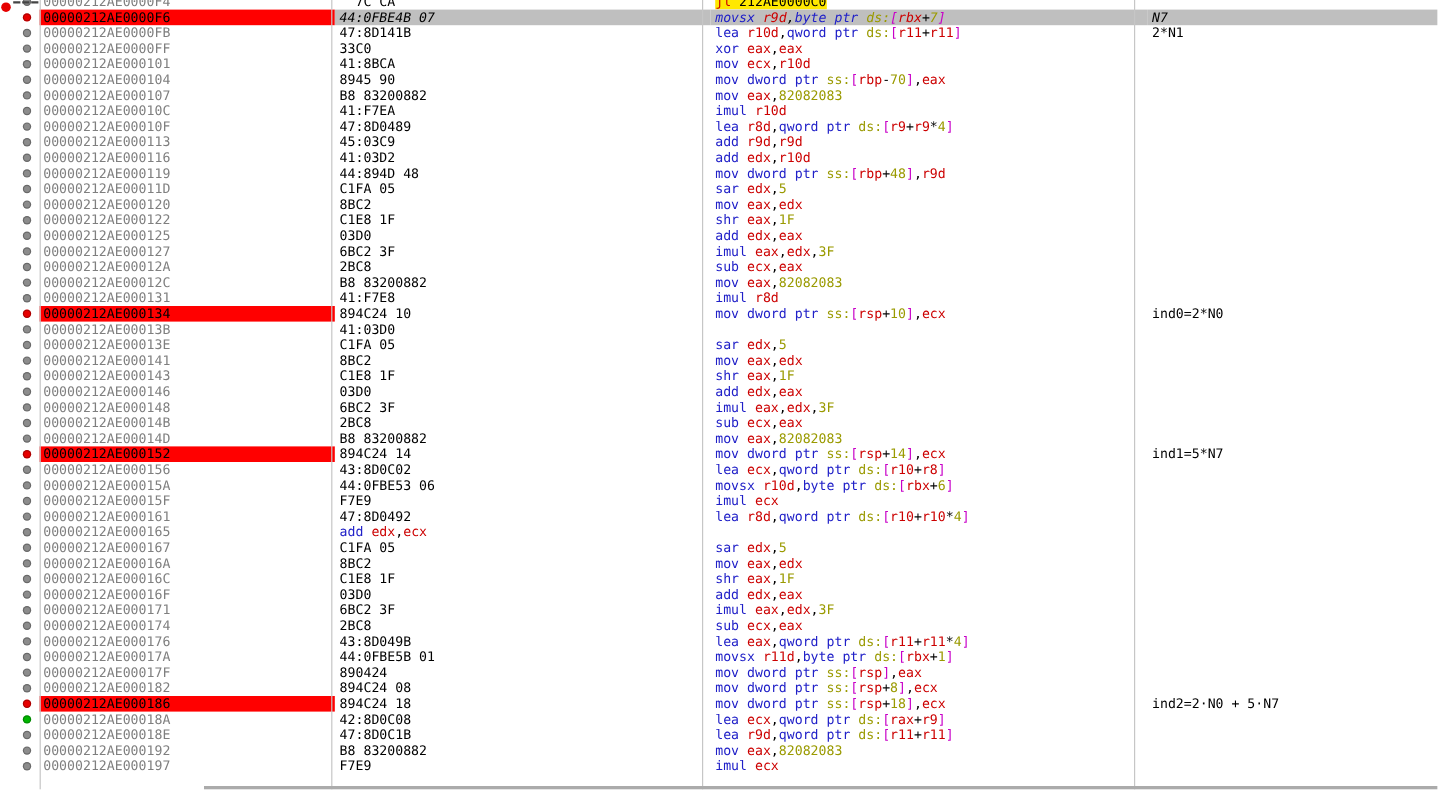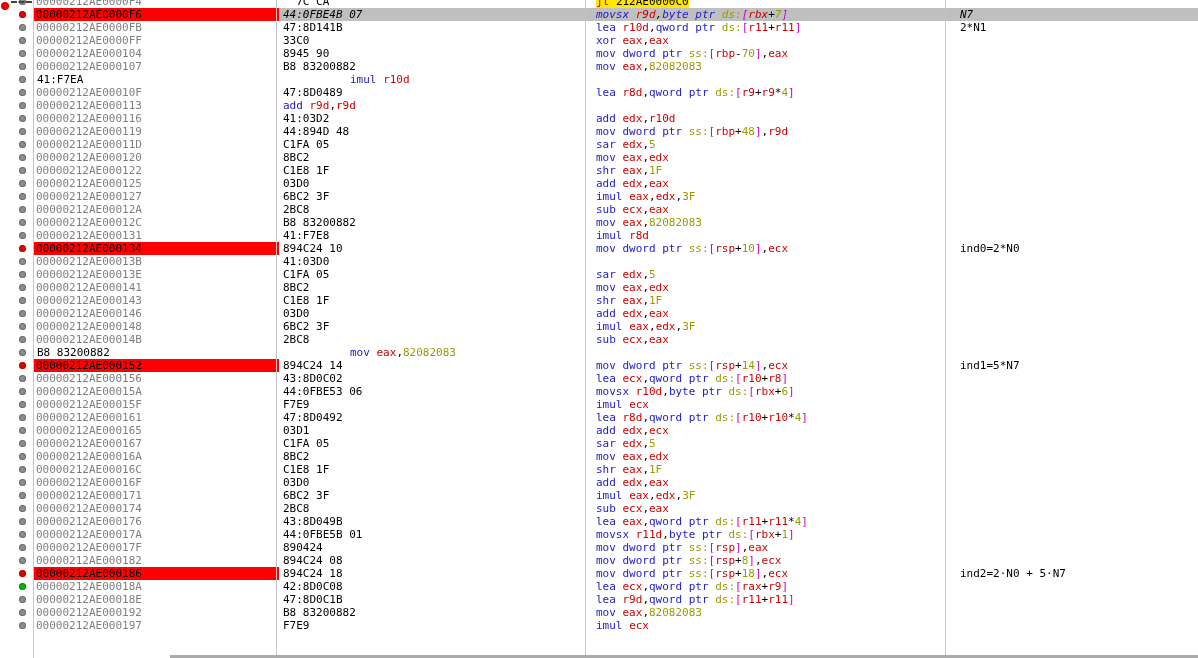--- a/index.html
+++ b/index.html
@@ -40,50 +40,51 @@
 </style>
 </head>
 <body>
 
 <div id="view">
   <div id="rows">
       <div class="row"><div class="cell gutter"><span class="dot dot-gray"></span></div><div class="cell addr">00000212AE0000F4</div><div class="cell bytes">^ 7C CA</div><div class="cell instr"><span class="ihl"><span class="tk-jmp">jl </span><span class="tk-plain">212AE0000C0</span></span></div><div class="cell comment"></div></div>
       <div class="row sel"><div class="cell gutter"><span class="dot dot-red"></span></div><div class="cell addr bp">00000212AE0000F6</div><div class="cell bytes">44:0FBE4B 07</div><div class="cell instr"><span><span class="tk-mn">movsx </span><span class="tk-reg">r9d</span><span class="tk-plain">,</span><span class="tk-mn">byte ptr</span><span class="tk-plain"> </span><span class="tk-seg">ds:</span><span class="tk-br">[</span><span class="tk-reg">rbx</span><span class="tk-plain">+</span><span class="tk-num">7</span><span class="tk-br">]</span></span></div><div class="cell comment">N7</div></div>
       <div class="row"><div class="cell gutter"><span class="dot dot-gray"></span></div><div class="cell addr">00000212AE0000FB</div><div class="cell bytes">47:8D141B</div><div class="cell instr"><span><span class="tk-mn">lea </span><span class="tk-reg">r10d</span><span class="tk-plain">,</span><span class="tk-mn">qword ptr</span><span class="tk-plain"> </span><span class="tk-seg">ds:</span><span class="tk-br">[</span><span class="tk-reg">r11</span><span class="tk-plain">+</span><span class="tk-reg">r11</span><span class="tk-br">]</span></span></div><div class="cell comment">2*N1</div></div>
       <div class="row"><div class="cell gutter"><span class="dot dot-gray"></span></div><div class="cell addr">00000212AE0000FF</div><div class="cell bytes">33C0</div><div class="cell instr"><span><span class="tk-mn">xor </span><span class="tk-reg">eax</span><span class="tk-plain">,</span><span class="tk-reg">eax</span></span></div><div class="cell comment"></div></div>
+      <div class="row"><div class="cell gutter"><span class="dot dot-gray"></span></div><div class="cell addr">00000212AE000101</div><div class="cell bytes">41:8BCA</div><div class="cell instr"><span><span class="tk-mn">mov </span><span class="tk-reg">ecx</span><span class="tk-plain">,</span><span class="tk-reg">r10d</span></span></div><div class="cell comment"></div></div>
       <div class="row"><div class="cell gutter"><span class="dot dot-gray"></span></div><div class="cell addr">00000212AE000104</div><div class="cell bytes">8945 90</div><div class="cell instr"><span><span class="tk-mn">mov </span><span class="tk-mn">dword ptr</span><span class="tk-plain"> </span><span class="tk-seg">ss:</span><span class="tk-br">[</span><span class="tk-reg">rbp</span><span class="tk-plain">-</span><span class="tk-num">70</span><span class="tk-br">]</span><span class="tk-plain">,</span><span class="tk-reg">eax</span></span></div><div class="cell comment"></div></div>
       <div class="row"><div class="cell gutter"><span class="dot dot-gray"></span></div><div class="cell addr">00000212AE000107</div><div class="cell bytes">B8 83200882</div><div class="cell instr"><span><span class="tk-mn">mov </span><span class="tk-reg">eax</span><span class="tk-plain">,</span><span class="tk-num">82082083</span></span></div><div class="cell comment"></div></div>
-      <div class="row"><div class="cell gutter"><span class="dot dot-gray"></span></div><div class="cell bytes">41:F7EA</div><div class="cell instr"><span><span class="tk-mn">imul </span><span class="tk-reg">r10d</span></span></div><div class="cell comment"></div></div>
+      <div class="row"><div class="cell gutter"><span class="dot dot-gray"></span></div><div class="cell addr">00000212AE00010C</div><div class="cell bytes">41:F7EA</div><div class="cell instr"><span><span class="tk-mn">imul </span><span class="tk-reg">r10d</span></span></div><div class="cell comment"></div></div>
       <div class="row"><div class="cell gutter"><span class="dot dot-gray"></span></div><div class="cell addr">00000212AE00010F</div><div class="cell bytes">47:8D0489</div><div class="cell instr"><span><span class="tk-mn">lea </span><span class="tk-reg">r8d</span><span class="tk-plain">,</span><span class="tk-mn">qword ptr</span><span class="tk-plain"> </span><span class="tk-seg">ds:</span><span class="tk-br">[</span><span class="tk-reg">r9</span><span class="tk-plain">+</span><span class="tk-reg">r9</span><span class="tk-plain">*</span><span class="tk-num">4</span><span class="tk-br">]</span></span></div><div class="cell comment"></div></div>
-      <div class="row"><div class="cell gutter"><span class="dot dot-gray"></span></div><div class="cell addr">00000212AE000113</div><div class="cell instr"><span><span class="tk-mn">add </span><span class="tk-reg">r9d</span><span class="tk-plain">,</span><span class="tk-reg">r9d</span></span></div><div class="cell comment"></div></div>
+      <div class="row"><div class="cell gutter"><span class="dot dot-gray"></span></div><div class="cell addr">00000212AE000113</div><div class="cell bytes">45:03C9</div><div class="cell instr"><span><span class="tk-mn">add </span><span class="tk-reg">r9d</span><span class="tk-plain">,</span><span class="tk-reg">r9d</span></span></div><div class="cell comment"></div></div>
       <div class="row"><div class="cell gutter"><span class="dot dot-gray"></span></div><div class="cell addr">00000212AE000116</div><div class="cell bytes">41:03D2</div><div class="cell instr"><span><span class="tk-mn">add </span><span class="tk-reg">edx</span><span class="tk-plain">,</span><span class="tk-reg">r10d</span></span></div><div class="cell comment"></div></div>
       <div class="row"><div class="cell gutter"><span class="dot dot-gray"></span></div><div class="cell addr">00000212AE000119</div><div class="cell bytes">44:894D 48</div><div class="cell instr"><span><span class="tk-mn">mov </span><span class="tk-mn">dword ptr</span><span class="tk-plain"> </span><span class="tk-seg">ss:</span><span class="tk-br">[</span><span class="tk-reg">rbp</span><span class="tk-plain">+</span><span class="tk-num">48</span><span class="tk-br">]</span><span class="tk-plain">,</span><span class="tk-reg">r9d</span></span></div><div class="cell comment"></div></div>
       <div class="row"><div class="cell gutter"><span class="dot dot-gray"></span></div><div class="cell addr">00000212AE00011D</div><div class="cell bytes">C1FA 05</div><div class="cell instr"><span><span class="tk-mn">sar </span><span class="tk-reg">edx</span><span class="tk-plain">,</span><span class="tk-num">5</span></span></div><div class="cell comment"></div></div>
       <div class="row"><div class="cell gutter"><span class="dot dot-gray"></span></div><div class="cell addr">00000212AE000120</div><div class="cell bytes">8BC2</div><div class="cell instr"><span><span class="tk-mn">mov </span><span class="tk-reg">eax</span><span class="tk-plain">,</span><span class="tk-reg">edx</span></span></div><div class="cell comment"></div></div>
       <div class="row"><div class="cell gutter"><span class="dot dot-gray"></span></div><div class="cell addr">00000212AE000122</div><div class="cell bytes">C1E8 1F</div><div class="cell instr"><span><span class="tk-mn">shr </span><span class="tk-reg">eax</span><span class="tk-plain">,</span><span class="tk-num">1F</span></span></div><div class="cell comment"></div></div>
       <div class="row"><div class="cell gutter"><span class="dot dot-gray"></span></div><div class="cell addr">00000212AE000125</div><div class="cell bytes">03D0</div><div class="cell instr"><span><span class="tk-mn">add </span><span class="tk-reg">edx</span><span class="tk-plain">,</span><span class="tk-reg">eax</span></span></div><div class="cell comment"></div></div>
       <div class="row"><div class="cell gutter"><span class="dot dot-gray"></span></div><div class="cell addr">00000212AE000127</div><div class="cell bytes">6BC2 3F</div><div class="cell instr"><span><span class="tk-mn">imul </span><span class="tk-reg">eax</span><span class="tk-plain">,</span><span class="tk-reg">edx</span><span class="tk-plain">,</span><span class="tk-num">3F</span></span></div><div class="cell comment"></div></div>
       <div class="row"><div class="cell gutter"><span class="dot dot-gray"></span></div><div class="cell addr">00000212AE00012A</div><div class="cell bytes">2BC8</div><div class="cell instr"><span><span class="tk-mn">sub </span><span class="tk-reg">ecx</span><span class="tk-plain">,</span><span class="tk-reg">eax</span></span></div><div class="cell comment"></div></div>
       <div class="row"><div class="cell gutter"><span class="dot dot-gray"></span></div><div class="cell addr">00000212AE00012C</div><div class="cell bytes">B8 83200882</div><div class="cell instr"><span><span class="tk-mn">mov </span><span class="tk-reg">eax</span><span class="tk-plain">,</span><span class="tk-num">82082083</span></span></div><div class="cell comment"></div></div>
       <div class="row"><div class="cell gutter"><span class="dot dot-gray"></span></div><div class="cell addr">00000212AE000131</div><div class="cell bytes">41:F7E8</div><div class="cell instr"><span><span class="tk-mn">imul </span><span class="tk-reg">r8d</span></span></div><div class="cell comment"></div></div>
       <div class="row"><div class="cell gutter"><span class="dot dot-red"></span></div><div class="cell addr bp">00000212AE000134</div><div class="cell bytes">894C24 10</div><div class="cell instr"><span><span class="tk-mn">mov </span><span class="tk-mn">dword ptr</span><span class="tk-plain"> </span><span class="tk-seg">ss:</span><span class="tk-br">[</span><span class="tk-reg">rsp</span><span class="tk-plain">+</span><span class="tk-num">10</span><span class="tk-br">]</span><span class="tk-plain">,</span><span class="tk-reg">ecx</span></span></div><div class="cell comment">ind0=2*N0</div></div>
       <div class="row"><div class="cell gutter"><span class="dot dot-gray"></span></div><div class="cell addr">00000212AE00013B</div><div class="cell bytes">41:03D0</div><div class="cell comment"></div></div>
       <div class="row"><div class="cell gutter"><span class="dot dot-gray"></span></div><div class="cell addr">00000212AE00013E</div><div class="cell bytes">C1FA 05</div><div class="cell instr"><span><span class="tk-mn">sar </span><span class="tk-reg">edx</span><span class="tk-plain">,</span><span class="tk-num">5</span></span></div><div class="cell comment"></div></div>
       <div class="row"><div class="cell gutter"><span class="dot dot-gray"></span></div><div class="cell addr">00000212AE000141</div><div class="cell bytes">8BC2</div><div class="cell instr"><span><span class="tk-mn">mov </span><span class="tk-reg">eax</span><span class="tk-plain">,</span><span class="tk-reg">edx</span></span></div><div class="cell comment"></div></div>
       <div class="row"><div class="cell gutter"><span class="dot dot-gray"></span></div><div class="cell addr">00000212AE000143</div><div class="cell bytes">C1E8 1F</div><div class="cell instr"><span><span class="tk-mn">shr </span><span class="tk-reg">eax</span><span class="tk-plain">,</span><span class="tk-num">1F</span></span></div><div class="cell comment"></div></div>
       <div class="row"><div class="cell gutter"><span class="dot dot-gray"></span></div><div class="cell addr">00000212AE000146</div><div class="cell bytes">03D0</div><div class="cell instr"><span><span class="tk-mn">add </span><span class="tk-reg">edx</span><span class="tk-plain">,</span><span class="tk-reg">eax</span></span></div><div class="cell comment"></div></div>
       <div class="row"><div class="cell gutter"><span class="dot dot-gray"></span></div><div class="cell addr">00000212AE000148</div><div class="cell bytes">6BC2 3F</div><div class="cell instr"><span><span class="tk-mn">imul </span><span class="tk-reg">eax</span><span class="tk-plain">,</span><span class="tk-reg">edx</span><span class="tk-plain">,</span><span class="tk-num">3F</span></span></div><div class="cell comment"></div></div>
       <div class="row"><div class="cell gutter"><span class="dot dot-gray"></span></div><div class="cell addr">00000212AE00014B</div><div class="cell bytes">2BC8</div><div class="cell instr"><span><span class="tk-mn">sub </span><span class="tk-reg">ecx</span><span class="tk-plain">,</span><span class="tk-reg">eax</span></span></div><div class="cell comment"></div></div>
-      <div class="row"><div class="cell gutter"><span class="dot dot-gray"></span></div><div class="cell bytes">B8 83200882</div><div class="cell instr"><span><span class="tk-mn">mov </span><span class="tk-reg">eax</span><span class="tk-plain">,</span><span class="tk-num">82082083</span></span></div><div class="cell comment"></div></div>
+      <div class="row"><div class="cell gutter"><span class="dot dot-gray"></span></div><div class="cell addr">00000212AE00014D</div><div class="cell bytes">B8 83200882</div><div class="cell instr"><span><span class="tk-mn">mov </span><span class="tk-reg">eax</span><span class="tk-plain">,</span><span class="tk-num">82082083</span></span></div><div class="cell comment"></div></div>
       <div class="row"><div class="cell gutter"><span class="dot dot-red"></span></div><div class="cell addr bp">00000212AE000152</div><div class="cell bytes">894C24 14</div><div class="cell instr"><span><span class="tk-mn">mov </span><span class="tk-mn">dword ptr</span><span class="tk-plain"> </span><span class="tk-seg">ss:</span><span class="tk-br">[</span><span class="tk-reg">rsp</span><span class="tk-plain">+</span><span class="tk-num">14</span><span class="tk-br">]</span><span class="tk-plain">,</span><span class="tk-reg">ecx</span></span></div><div class="cell comment">ind1=5*N7</div></div>
       <div class="row"><div class="cell gutter"><span class="dot dot-gray"></span></div><div class="cell addr">00000212AE000156</div><div class="cell bytes">43:8D0C02</div><div class="cell instr"><span><span class="tk-mn">lea </span><span class="tk-reg">ecx</span><span class="tk-plain">,</span><span class="tk-mn">qword ptr</span><span class="tk-plain"> </span><span class="tk-seg">ds:</span><span class="tk-br">[</span><span class="tk-reg">r10</span><span class="tk-plain">+</span><span class="tk-reg">r8</span><span class="tk-br">]</span></span></div><div class="cell comment"></div></div>
       <div class="row"><div class="cell gutter"><span class="dot dot-gray"></span></div><div class="cell addr">00000212AE00015A</div><div class="cell bytes">44:0FBE53 06</div><div class="cell instr"><span><span class="tk-mn">movsx </span><span class="tk-reg">r10d</span><span class="tk-plain">,</span><span class="tk-mn">byte ptr</span><span class="tk-plain"> </span><span class="tk-seg">ds:</span><span class="tk-br">[</span><span class="tk-reg">rbx</span><span class="tk-plain">+</span><span class="tk-num">6</span><span class="tk-br">]</span></span></div><div class="cell comment"></div></div>
       <div class="row"><div class="cell gutter"><span class="dot dot-gray"></span></div><div class="cell addr">00000212AE00015F</div><div class="cell bytes">F7E9</div><div class="cell instr"><span><span class="tk-mn">imul </span><span class="tk-reg">ecx</span></span></div><div class="cell comment"></div></div>
       <div class="row"><div class="cell gutter"><span class="dot dot-gray"></span></div><div class="cell addr">00000212AE000161</div><div class="cell bytes">47:8D0492</div><div class="cell instr"><span><span class="tk-mn">lea </span><span class="tk-reg">r8d</span><span class="tk-plain">,</span><span class="tk-mn">qword ptr</span><span class="tk-plain"> </span><span class="tk-seg">ds:</span><span class="tk-br">[</span><span class="tk-reg">r10</span><span class="tk-plain">+</span><span class="tk-reg">r10</span><span class="tk-plain">*</span><span class="tk-num">4</span><span class="tk-br">]</span></span></div><div class="cell comment"></div></div>
-      <div class="row"><div class="cell gutter"><span class="dot dot-gray"></span></div><div class="cell addr">00000212AE000165</div><div class="cell bytes">03D1</div><div class="cell instr"><span><span class="tk-mn">add </span><span class="tk-reg">edx</span><span class="tk-plain">,</span><span class="tk-reg">ecx</span></span></div><div class="cell comment"></div></div>
+      <div class="row"><div class="cell gutter"><span class="dot dot-gray"></span></div><div class="cell addr">00000212AE000165</div><div class="cell instr"><span><span class="tk-mn">add </span><span class="tk-reg">edx</span><span class="tk-plain">,</span><span class="tk-reg">ecx</span></span></div><div class="cell comment"></div></div>
       <div class="row"><div class="cell gutter"><span class="dot dot-gray"></span></div><div class="cell addr">00000212AE000167</div><div class="cell bytes">C1FA 05</div><div class="cell instr"><span><span class="tk-mn">sar </span><span class="tk-reg">edx</span><span class="tk-plain">,</span><span class="tk-num">5</span></span></div><div class="cell comment"></div></div>
       <div class="row"><div class="cell gutter"><span class="dot dot-gray"></span></div><div class="cell addr">00000212AE00016A</div><div class="cell bytes">8BC2</div><div class="cell instr"><span><span class="tk-mn">mov </span><span class="tk-reg">eax</span><span class="tk-plain">,</span><span class="tk-reg">edx</span></span></div><div class="cell comment"></div></div>
       <div class="row"><div class="cell gutter"><span class="dot dot-gray"></span></div><div class="cell addr">00000212AE00016C</div><div class="cell bytes">C1E8 1F</div><div class="cell instr"><span><span class="tk-mn">shr </span><span class="tk-reg">eax</span><span class="tk-plain">,</span><span class="tk-num">1F</span></span></div><div class="cell comment"></div></div>
       <div class="row"><div class="cell gutter"><span class="dot dot-gray"></span></div><div class="cell addr">00000212AE00016F</div><div class="cell bytes">03D0</div><div class="cell instr"><span><span class="tk-mn">add </span><span class="tk-reg">edx</span><span class="tk-plain">,</span><span class="tk-reg">eax</span></span></div><div class="cell comment"></div></div>
       <div class="row"><div class="cell gutter"><span class="dot dot-gray"></span></div><div class="cell addr">00000212AE000171</div><div class="cell bytes">6BC2 3F</div><div class="cell instr"><span><span class="tk-mn">imul </span><span class="tk-reg">eax</span><span class="tk-plain">,</span><span class="tk-reg">edx</span><span class="tk-plain">,</span><span class="tk-num">3F</span></span></div><div class="cell comment"></div></div>
       <div class="row"><div class="cell gutter"><span class="dot dot-gray"></span></div><div class="cell addr">00000212AE000174</div><div class="cell bytes">2BC8</div><div class="cell instr"><span><span class="tk-mn">sub </span><span class="tk-reg">ecx</span><span class="tk-plain">,</span><span class="tk-reg">eax</span></span></div><div class="cell comment"></div></div>
       <div class="row"><div class="cell gutter"><span class="dot dot-gray"></span></div><div class="cell addr">00000212AE000176</div><div class="cell bytes">43:8D049B</div><div class="cell instr"><span><span class="tk-mn">lea </span><span class="tk-reg">eax</span><span class="tk-plain">,</span><span class="tk-mn">qword ptr</span><span class="tk-plain"> </span><span class="tk-seg">ds:</span><span class="tk-br">[</span><span class="tk-reg">r11</span><span class="tk-plain">+</span><span class="tk-reg">r11</span><span class="tk-plain">*</span><span class="tk-num">4</span><span class="tk-br">]</span></span></div><div class="cell comment"></div></div>
       <div class="row"><div class="cell gutter"><span class="dot dot-gray"></span></div><div class="cell addr">00000212AE00017A</div><div class="cell bytes">44:0FBE5B 01</div><div class="cell instr"><span><span class="tk-mn">movsx </span><span class="tk-reg">r11d</span><span class="tk-plain">,</span><span class="tk-mn">byte ptr</span><span class="tk-plain"> </span><span class="tk-seg">ds:</span><span class="tk-br">[</span><span class="tk-reg">rbx</span><span class="tk-plain">+</span><span class="tk-num">1</span><span class="tk-br">]</span></span></div><div class="cell comment"></div></div>
       <div class="row"><div class="cell gutter"><span class="dot dot-gray"></span></div><div class="cell addr">00000212AE00017F</div><div class="cell bytes">890424</div><div class="cell instr"><span><span class="tk-mn">mov </span><span class="tk-mn">dword ptr</span><span class="tk-plain"> </span><span class="tk-seg">ss:</span><span class="tk-br">[</span><span class="tk-reg">rsp</span><span class="tk-br">]</span><span class="tk-plain">,</span><span class="tk-reg">eax</span></span></div><div class="cell comment"></div></div>
       <div class="row"><div class="cell gutter"><span class="dot dot-gray"></span></div><div class="cell addr">00000212AE000182</div><div class="cell bytes">894C24 08</div><div class="cell instr"><span><span class="tk-mn">mov </span><span class="tk-mn">dword ptr</span><span class="tk-plain"> </span><span class="tk-seg">ss:</span><span class="tk-br">[</span><span class="tk-reg">rsp</span><span class="tk-plain">+</span><span class="tk-num">8</span><span class="tk-br">]</span><span class="tk-plain">,</span><span class="tk-reg">ecx</span></span></div><div class="cell comment"></div></div>

